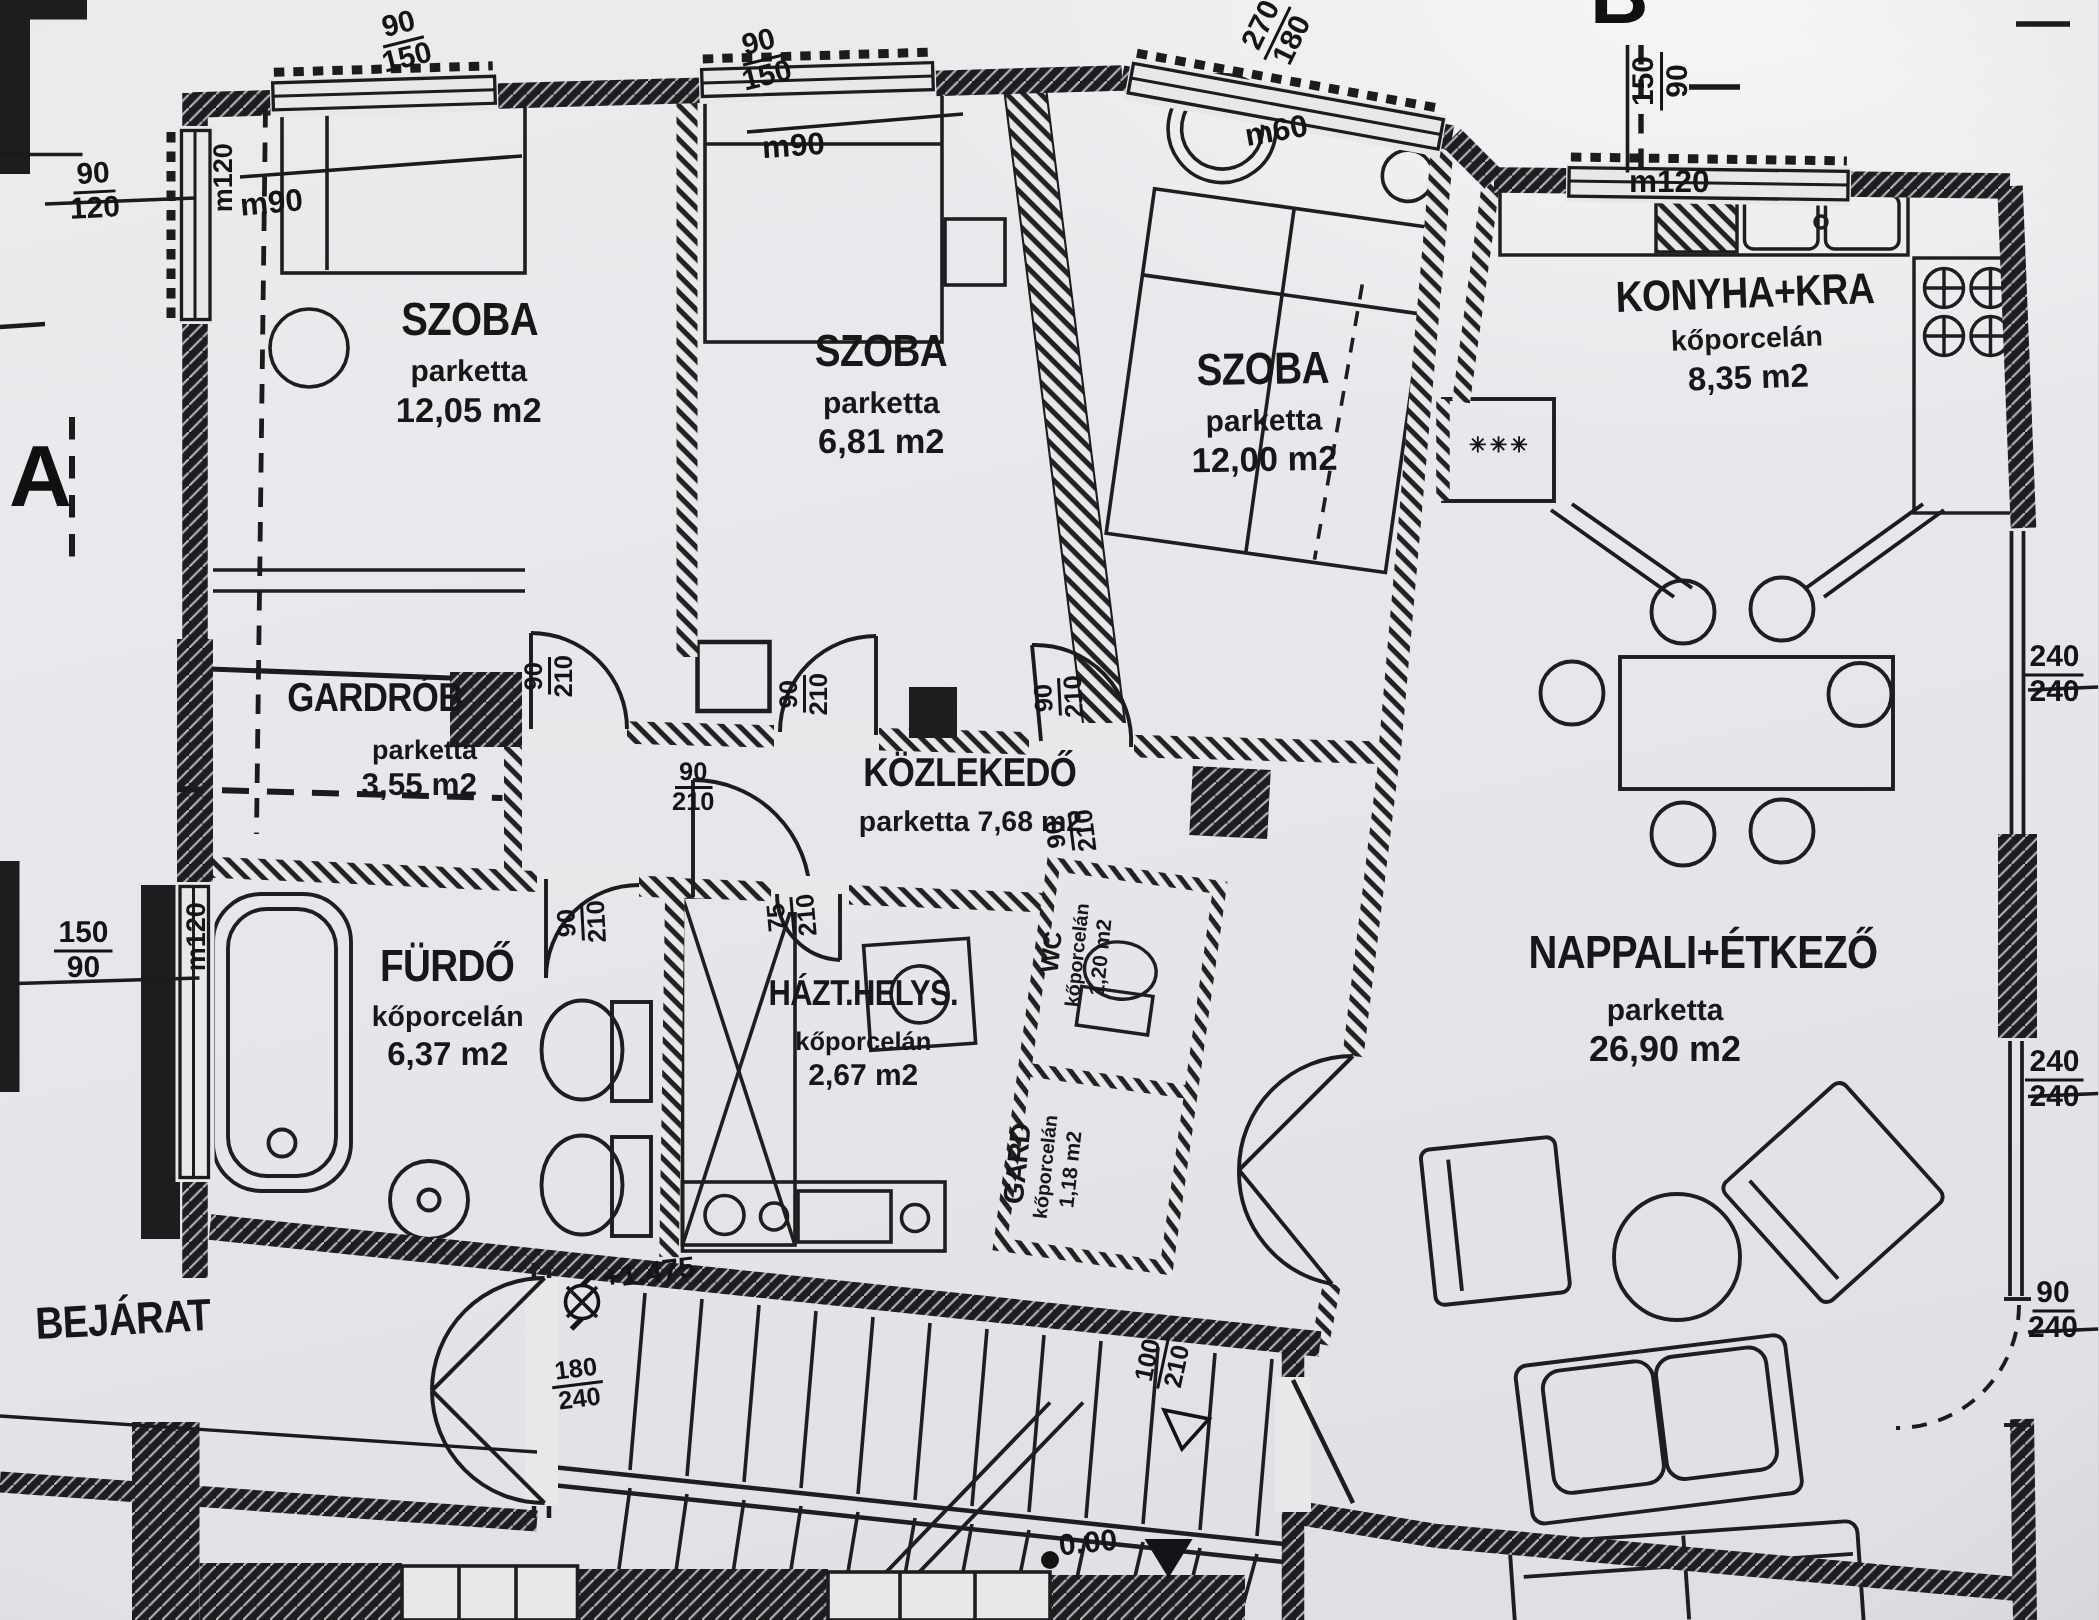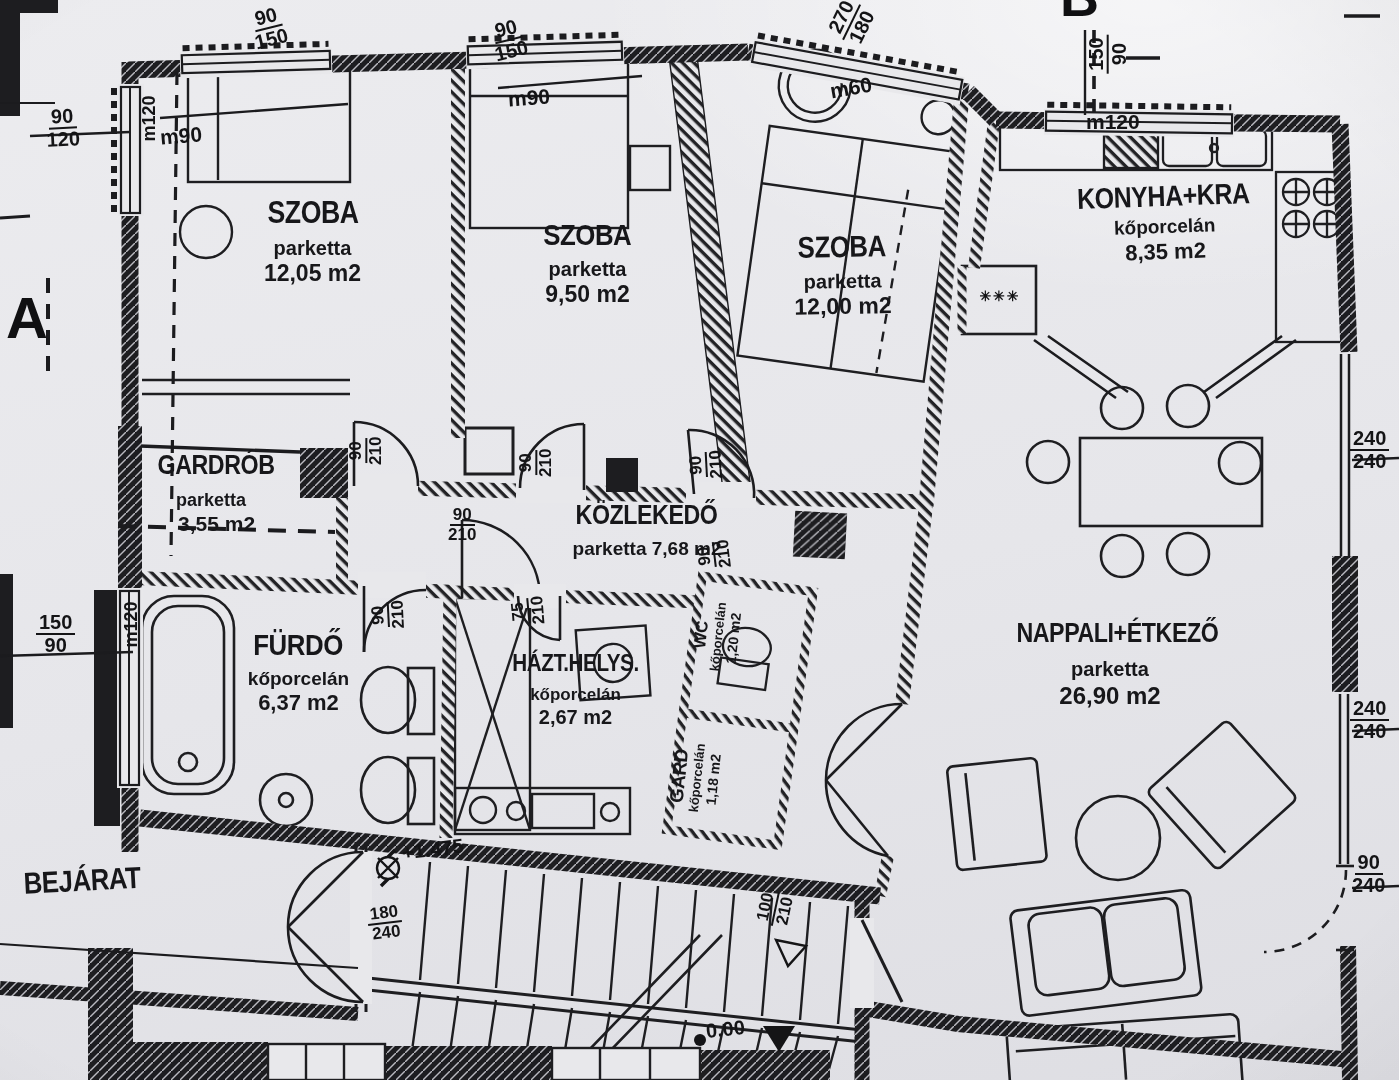--- a/index.html
+++ b/index.html
@@ -341,33 +341,33 @@
 </svg>
 
 <div class="room" style="left:225px;top:196px;width:175px;">
   <span class="t1" style="font-size:31px;"><span class="cx">SZOBA</span></span>
   <span class="t2" style="font-size:20px;">parketta</span>
   <span class="t3" style="font-size:23px;">12,05 m2</span>
 </div>
 <div class="room" style="left:505px;top:218px;width:165px;">
   <span class="t1" style="font-size:30px;"><span class="cx">SZOBA</span></span>
   <span class="t2" style="font-size:20px;">parketta</span>
-  <span class="t3" style="font-size:23px;">9,50 m2</span>
+  <span class="t3" style="font-size:23px;">6,81 m2</span>
 </div>
 <div class="room" style="left:760px;top:230px;width:165px;transform:rotate(-1deg);">
   <span class="t1" style="font-size:30px;"><span class="cx">SZOBA</span></span>
   <span class="t2" style="font-size:20px;">parketta</span>
   <span class="t3" style="font-size:23px;">12,00 m2</span>
 </div>
 <div class="room" style="left:1052px;top:180px;width:225px;transform:rotate(-2deg);">
   <span class="t1" style="font-size:29px;"><span class="cx">KONYHA+KRA</span></span>
   <span class="t2" style="font-size:19px;margin-top:4px;">kőporcelán</span>
   <span class="t3" style="font-size:22px;">8,35 m2</span>
 </div>
-<div class="room" style="left:148px;top:450px;width:170px;text-align:left;">
+<div class="room" style="left:148px;top:450px;width:170px;text-align:right;">
   <span class="t1" style="font-size:27px;"><span class="cx">GARDRÓB</span></span>
   <span class="t2" style="font-size:18px;margin-left:28px;margin-top:10px;">parketta</span>
   <span class="t3" style="font-size:21px;margin-left:30px;">3,55 m2</span>
 </div>
 <div class="room" style="left:552px;top:500px;width:190px;">
   <span class="t1" style="font-size:27px;"><span class="cx">KÖZLEKEDŐ</span></span>
   <span class="t2" style="font-size:19px;margin-top:8px;"><span>parketta</span> <span>7,68 m2</span></span>
 </div>
 <div class="room" style="left:216px;top:628px;width:165px;">
   <span class="t1" style="font-size:30px;"><span class="cx">FÜRDŐ</span></span>
@@ -383,21 +383,21 @@
   <span class="t1" style="font-size:17px;">WC</span>
   <span class="t2" style="font-size:13px;margin-top:1px;">kőporcelán</span>
   <span class="t3" style="font-size:14px;">1,20 m2</span>
 </div>
 <div class="room" style="left:630px;top:752px;width:130px;transform:rotate(-84deg);line-height:1.05;">
   <span class="t1" style="font-size:19px;">GARD</span>
   <span class="t2" style="font-size:13px;margin-top:1px;">kőporcelán</span>
   <span class="t3" style="font-size:14px;">1,18 m2</span>
 </div>
 <div class="room" style="left:1000px;top:618px;width:220px;">
-  <span class="t1" style="font-size:27px;"><span class="cx">NAPPALI+ÉTKEZŐ</span></span>
+  <span class="t1" style="font-size:31px;"><span class="cx">NAPPALI+ÉTKEZŐ</span></span>
   <span class="t2" style="font-size:20px;margin-top:10px;">parketta</span>
   <span class="t3" style="font-size:24px;">26,90 m2</span>
 </div>
 <div class="room" style="left:14px;top:862px;width:200px;text-align:left;transform:rotate(-3deg);">
   <span class="t1" style="font-size:30px;"><span class="cx">BEJÁRAT</span></span>
 </div>
 
 <div class="dim" style="left:252px;top:6px;transform:rotate(-14deg);">
       <span class="t">90</span>
       <span>150</span>

